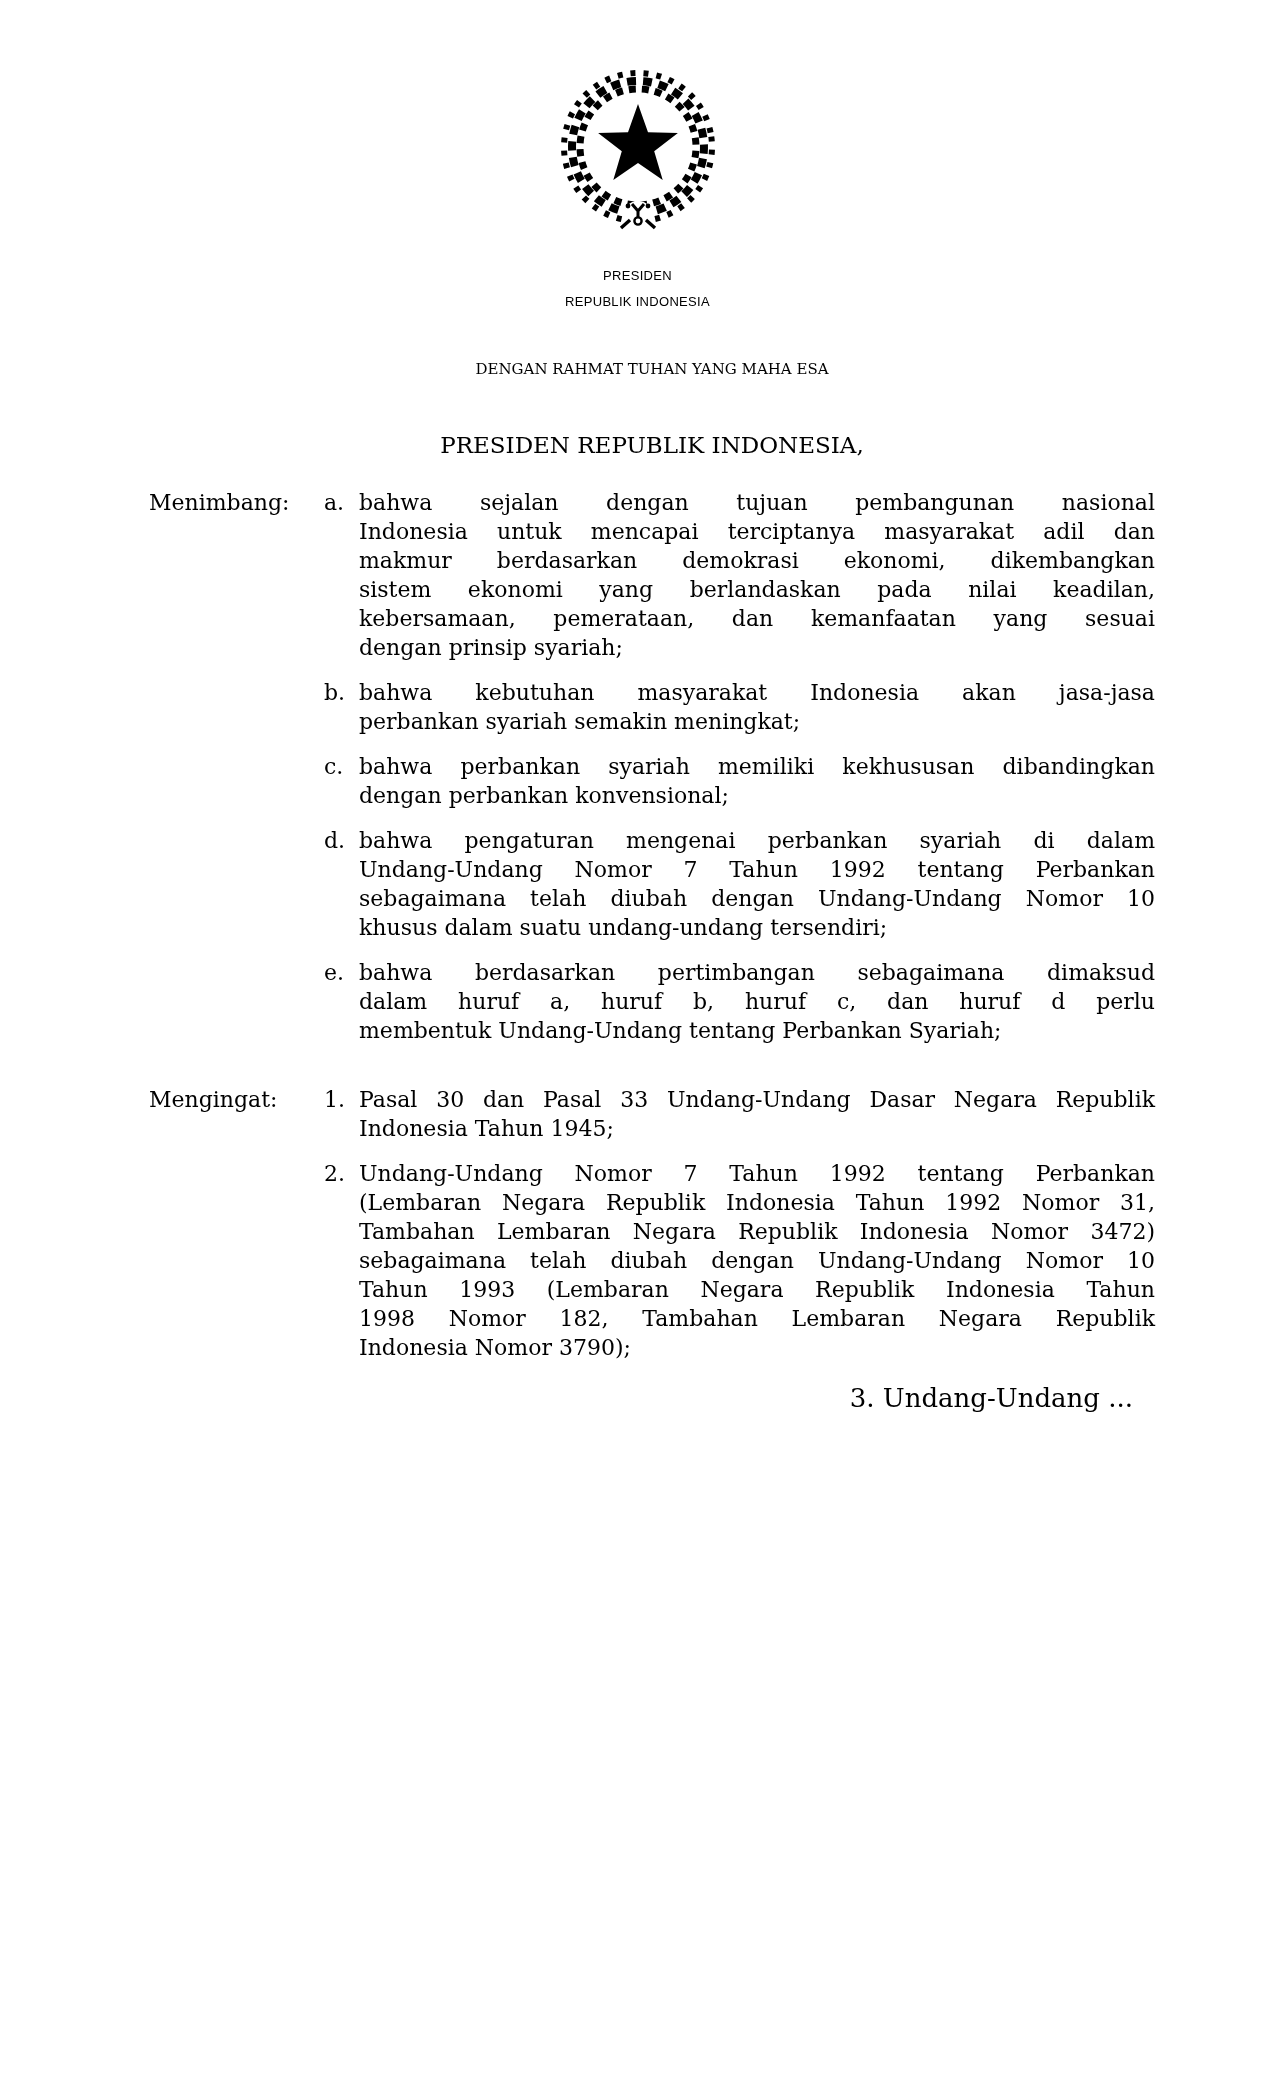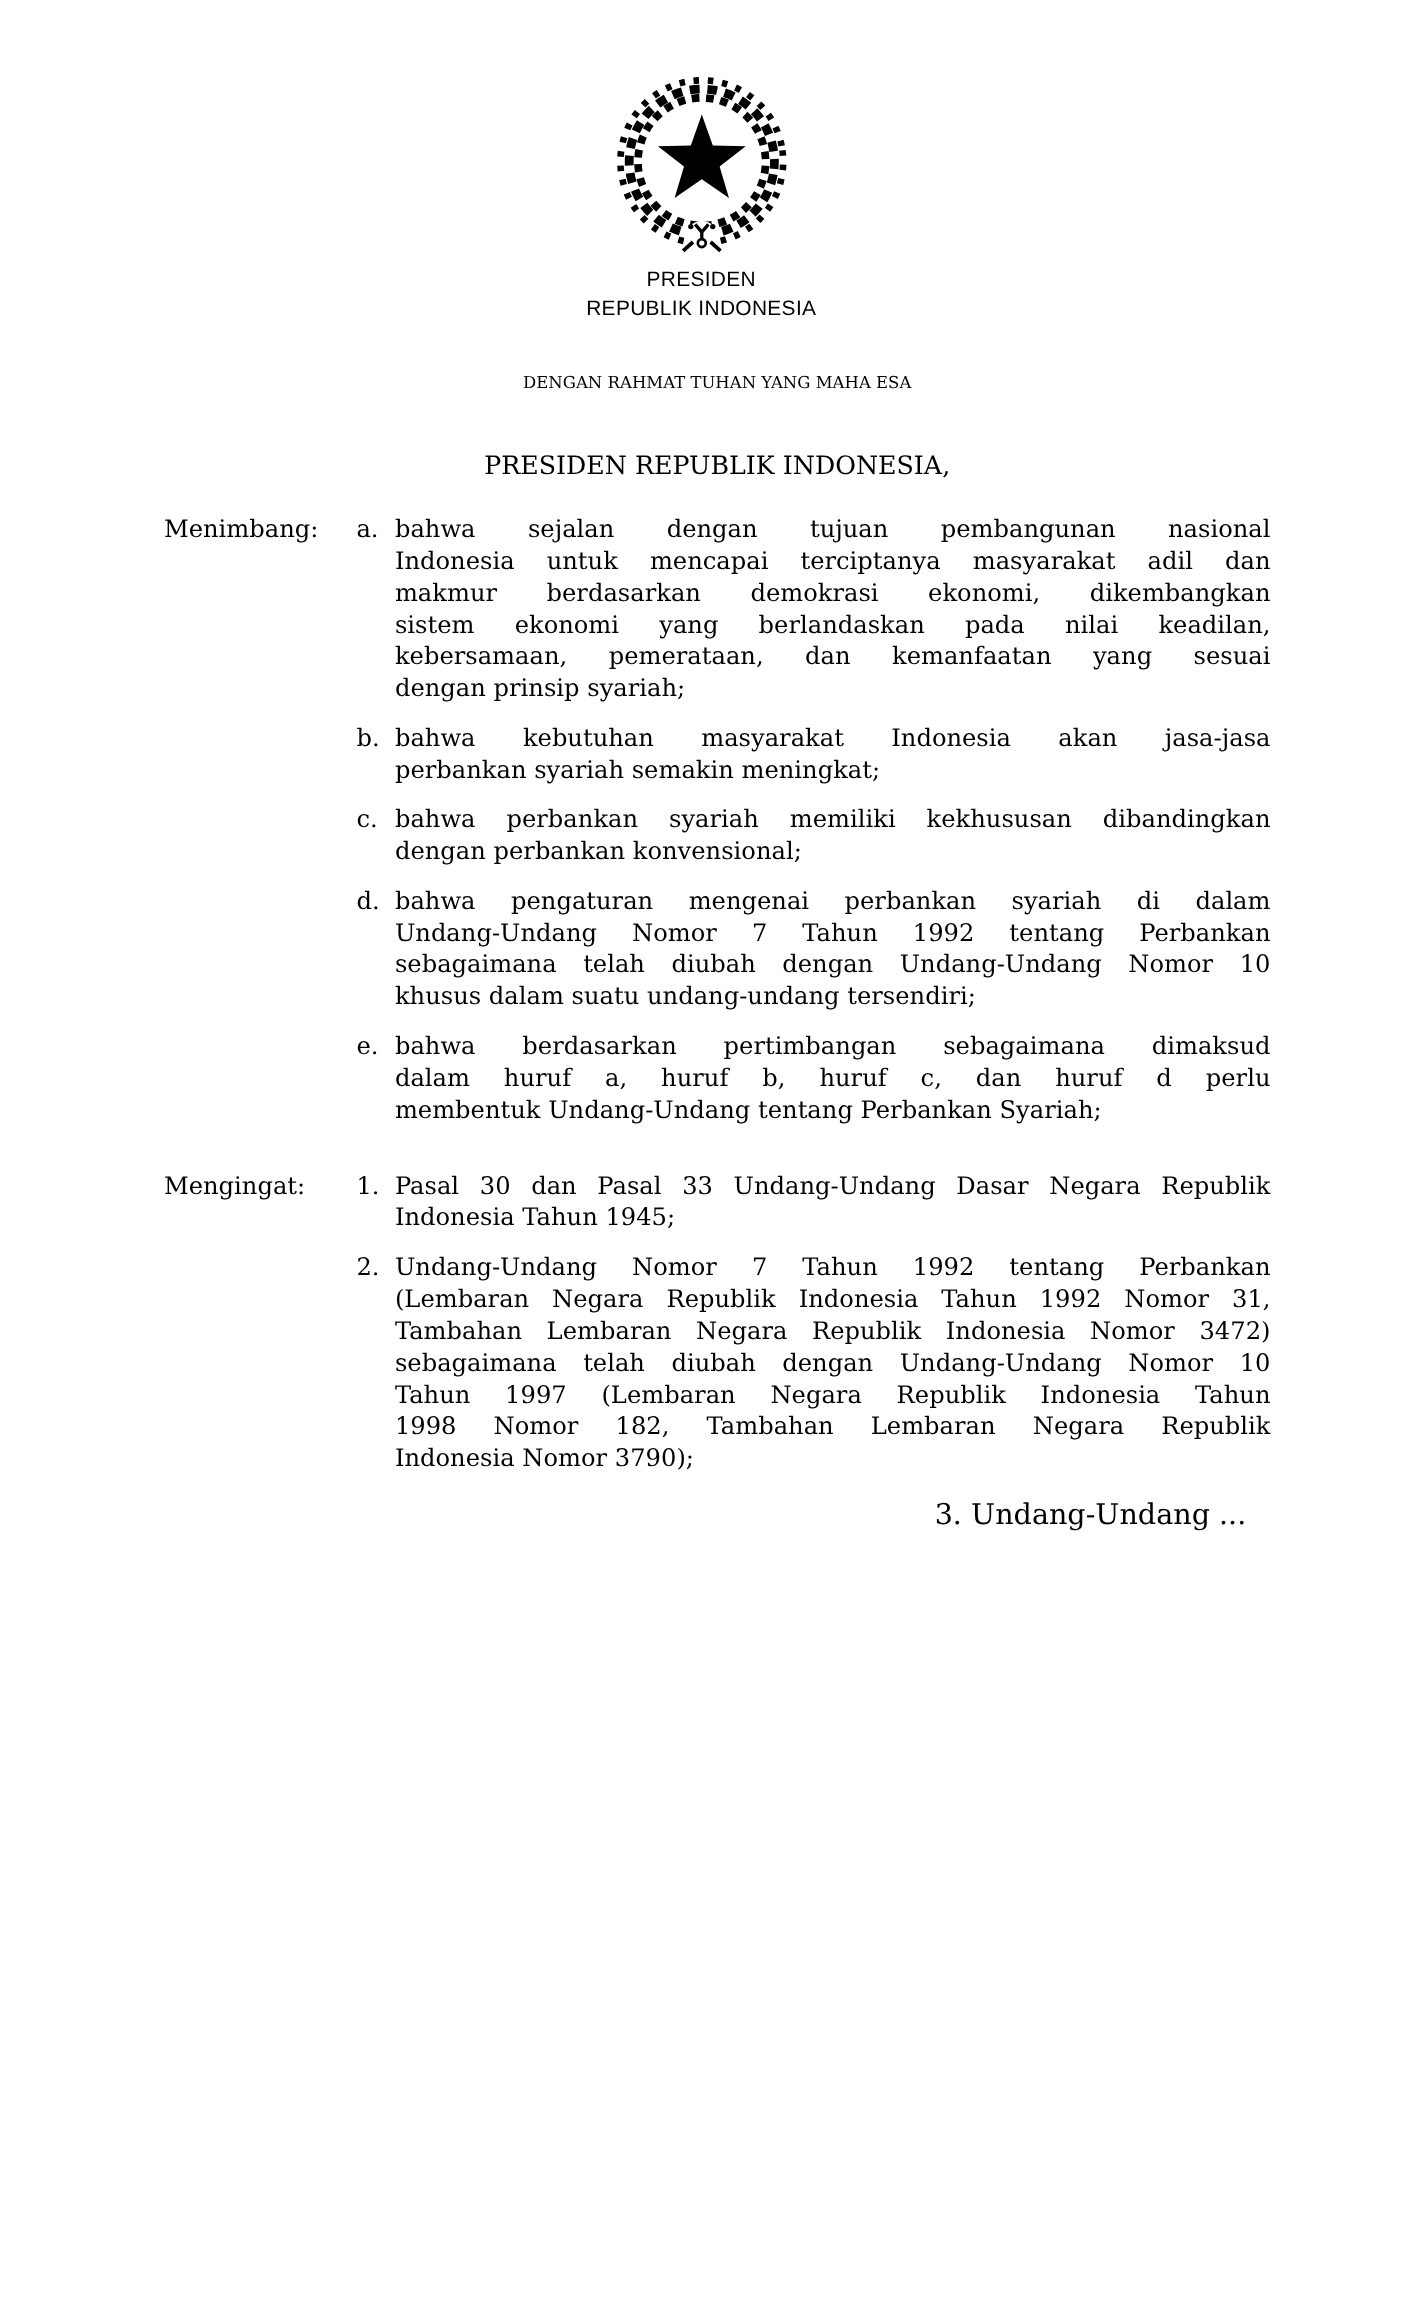--- a/index.html
+++ b/index.html
@@ -8,22 +8,22 @@
     position:relative; width:1275px; height:2100px; background:#ffffff;
     font-family:"DejaVu Serif","Liberation Serif",serif; color:#000;
     overflow:hidden;
   }
   .content { margin-left:149px; width:1006px; }
 
   .seal-wrap { padding-top:70px; text-align:center; }
   svg.seal { width:160px; height:160px; display:block; margin:0 auto; }
 
   .seal-caption {
-    margin-top:12px; font-family:"Liberation Sans",sans-serif;
-    font-size:19px; line-height:26px; text-align:center; letter-spacing:0.3px;
+    margin-top:33px; font-family:"Liberation Sans",sans-serif;
+    font-size:13px; line-height:26px; text-align:center; letter-spacing:0.3px;
   }
 
   .title-block { margin-top:116px; text-align:center; font-size:23px; line-height:41px; }
   .invocation  { margin-top:40px;  text-align:center; font-size:15px; line-height:29px; }
   .issuer      { margin-top:47px;  text-align:center; font-size:23px; line-height:29px; }
 
   .clauses { margin-top:28px; font-size:22px; line-height:29px; }
   .clause { display:flex; }
   .clause-label { width:175px; flex:none; }
   .items { flex:1; min-width:0; }
@@ -144,21 +144,21 @@
             </div>
           </div>
 
           <div class="item">
             <div class="marker">2.</div>
             <div class="lines">
               <div class="tline">Undang-Undang Nomor 7 Tahun 1992 tentang Perbankan</div>
               <div class="tline">(Lembaran Negara Republik Indonesia Tahun 1992 Nomor 31,</div>
               <div class="tline">Tambahan Lembaran Negara Republik Indonesia Nomor 3472)</div>
               <div class="tline">sebagaimana telah diubah dengan Undang-Undang Nomor 10</div>
-              <div class="tline">Tahun 1997 (Lembaran Negara Republik Indonesia Tahun</div>
+              <div class="tline">Tahun 1993 (Lembaran Negara Republik Indonesia Tahun</div>
               <div class="tline">1998 Nomor 182, Tambahan Lembaran Negara Republik</div>
               <div class="tline last">Indonesia Nomor 3790);</div>
             </div>
           </div>
 
         </div>
       </div>
     </div>
 
     <div class="catchword">3. Undang-Undang ...</div>

